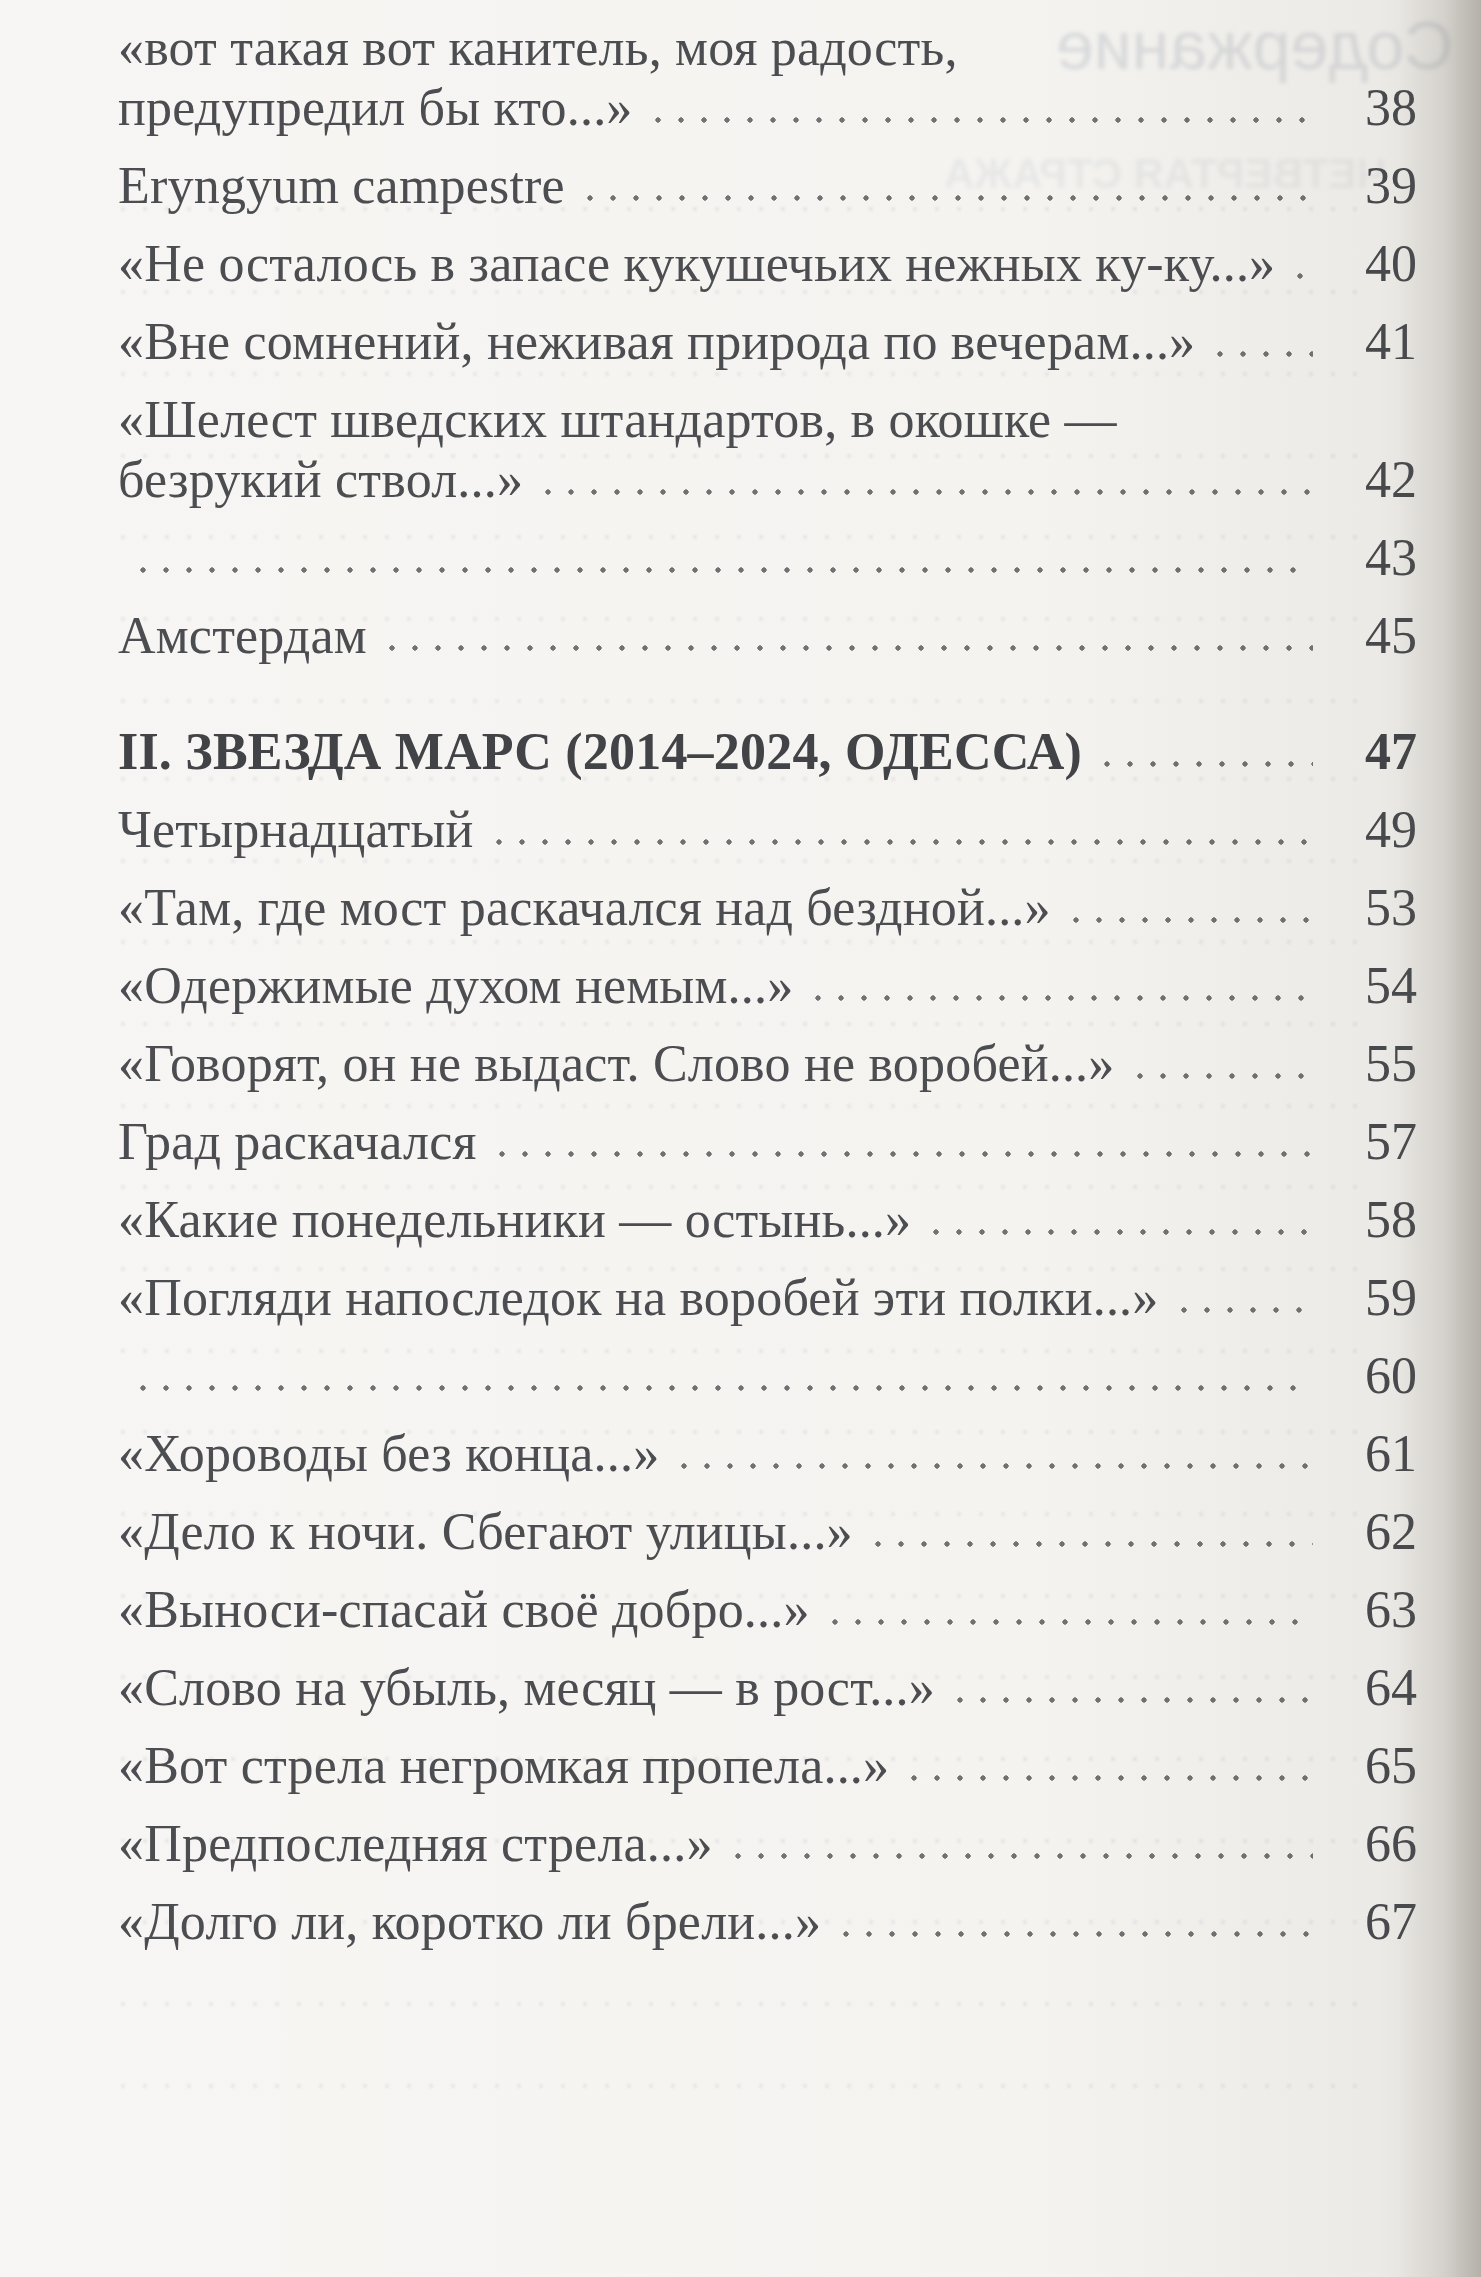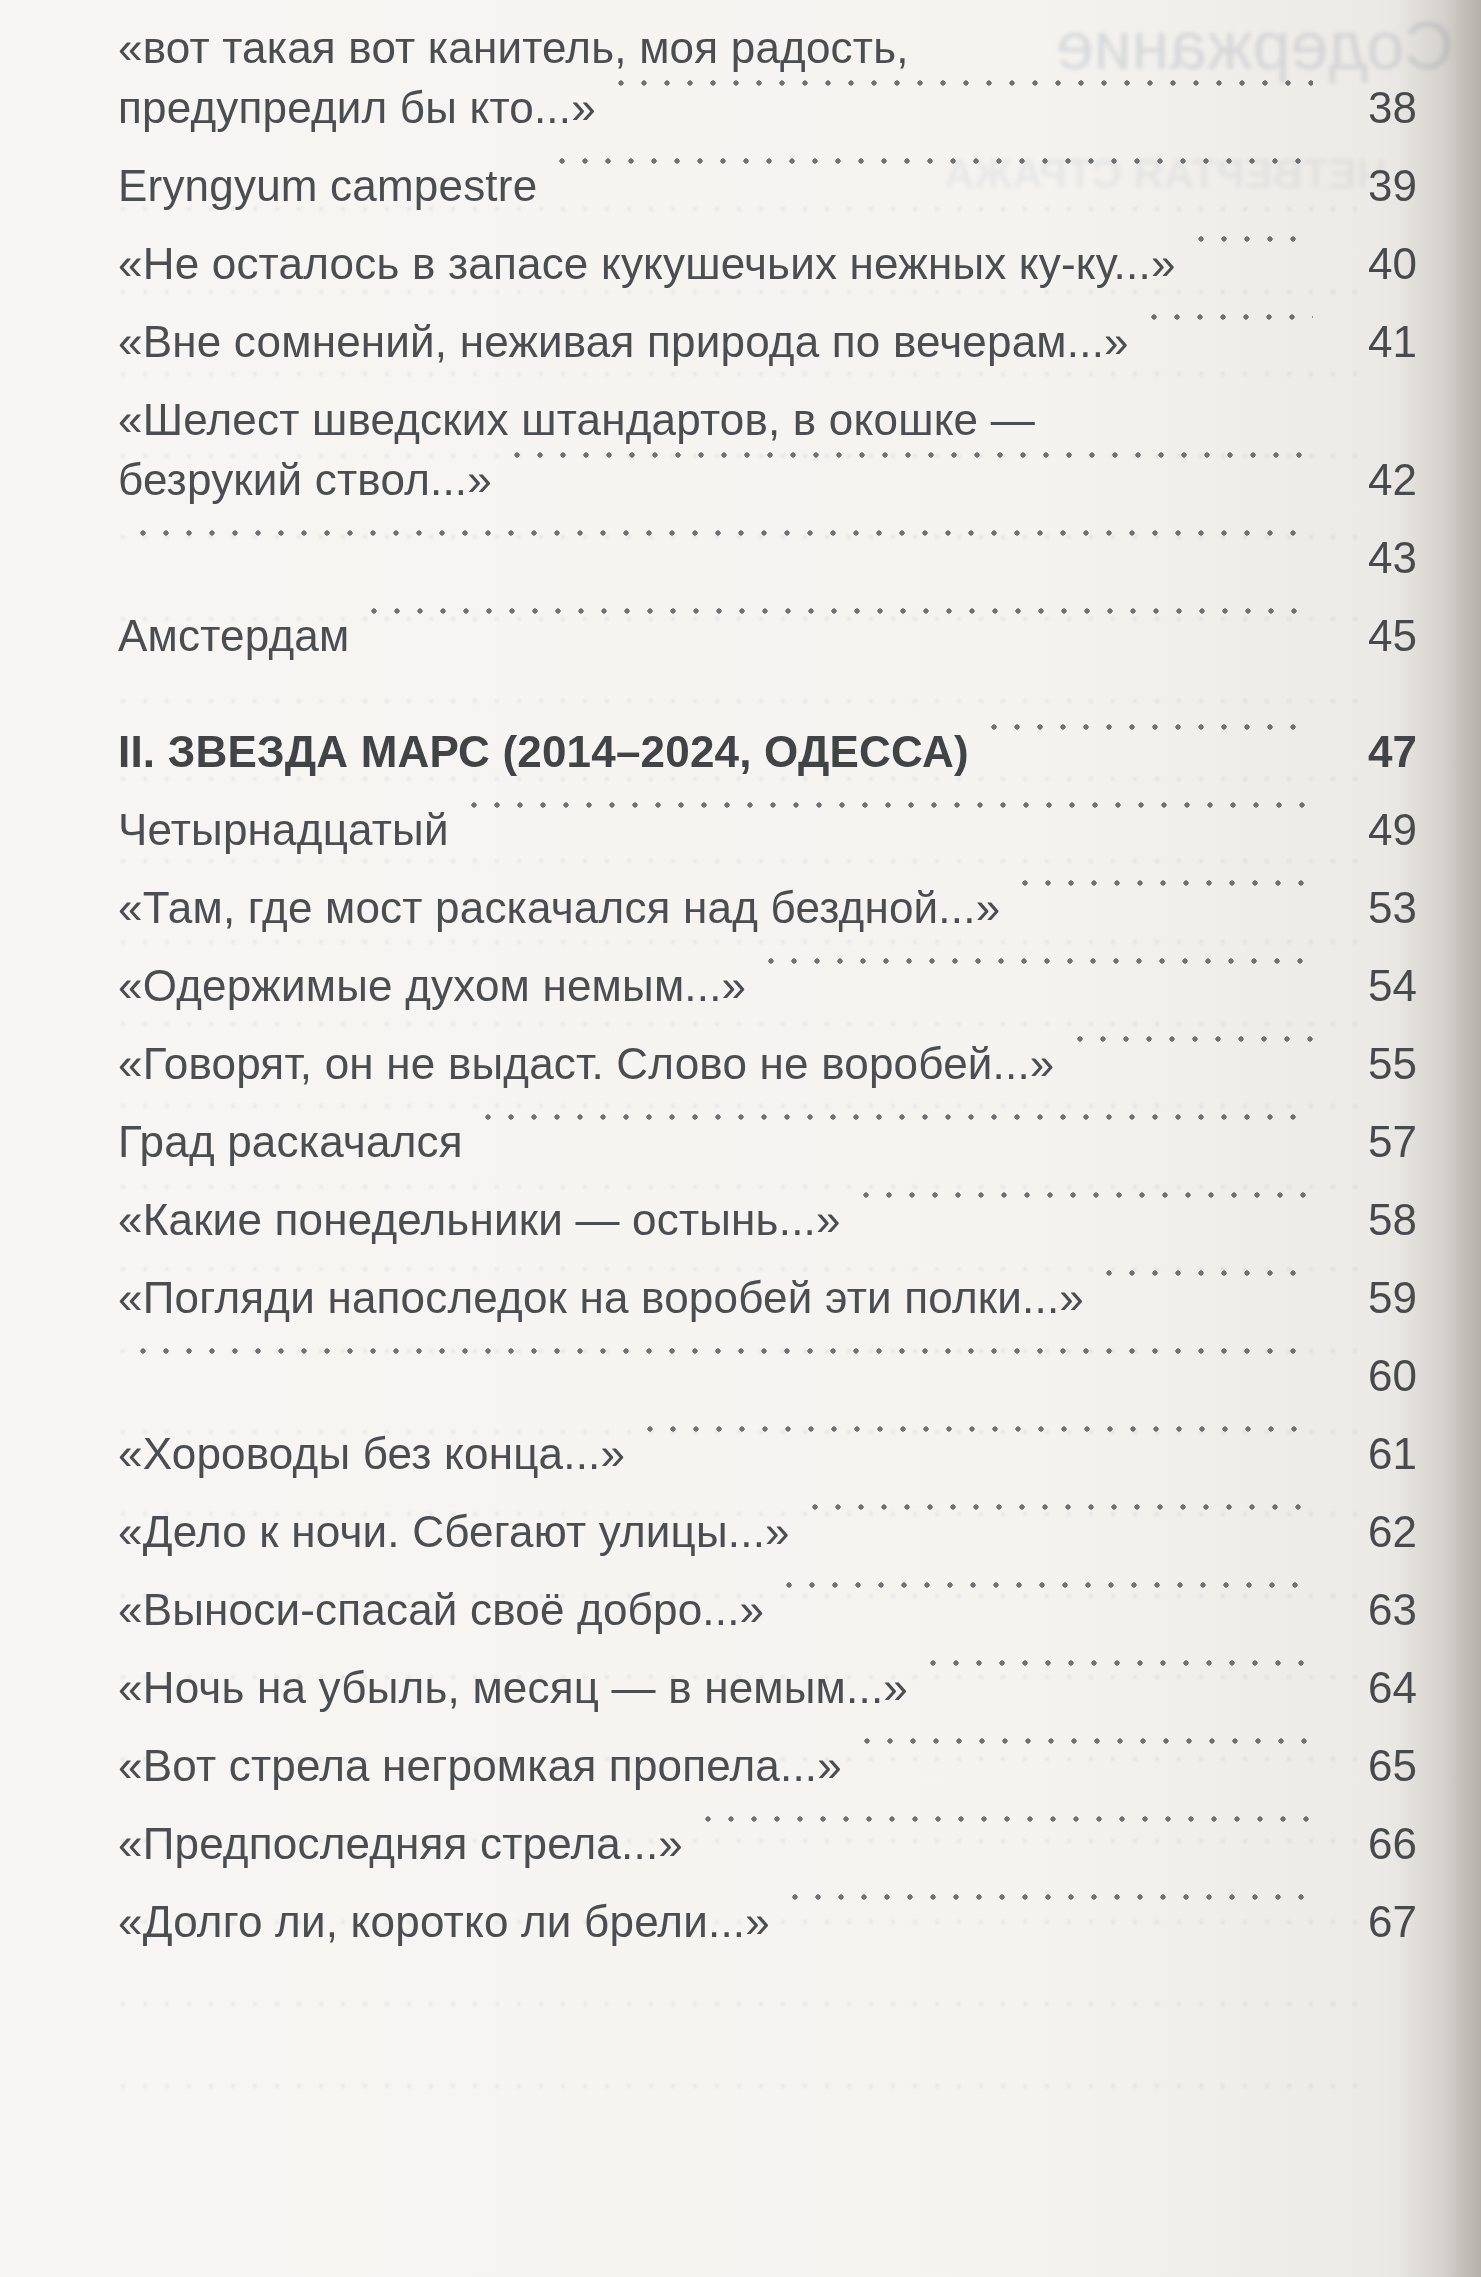--- a/index.html
+++ b/index.html
@@ -16,23 +16,24 @@
     position:absolute;
     left:0;top:0;width:100%;
     padding:18px 64px 0 118px;
     box-sizing:border-box;
   }
   .toc-row{
     margin-bottom:18px;
   }
   .toc-line{
     display:flex;
-    align-items:flex-start;
+    align-items:flex-end;
     line-height:60px;
-    font-size:44px;
+    font-size:52px;
+    font-family:Liberation Serif, serif;
   }
   .toc-line .title{
     white-space:nowrap;
     letter-spacing:0.2px;
   }
   .toc-row.header .title,
   .toc-row.header .page-num{
     font-weight:bold;
     color:#414346;
   }
@@ -241,21 +242,21 @@
       </div>
       <div class="toc-row">
         <div class="toc-line">
           <span class="title">«Выноси-спасай своё добро...»</span>
           <span class="leader"></span>
           <span class="page-num">63</span>
         </div>
       </div>
       <div class="toc-row">
         <div class="toc-line">
-          <span class="title">«Ночь на убыль, месяц — в немым...»</span>
+          <span class="title">«Слово на убыль, месяц — в рост...»</span>
           <span class="leader"></span>
           <span class="page-num">64</span>
         </div>
       </div>
       <div class="toc-row">
         <div class="toc-line">
           <span class="title">«Вот стрела негромкая пропела...»</span>
           <span class="leader"></span>
           <span class="page-num">65</span>
         </div>

